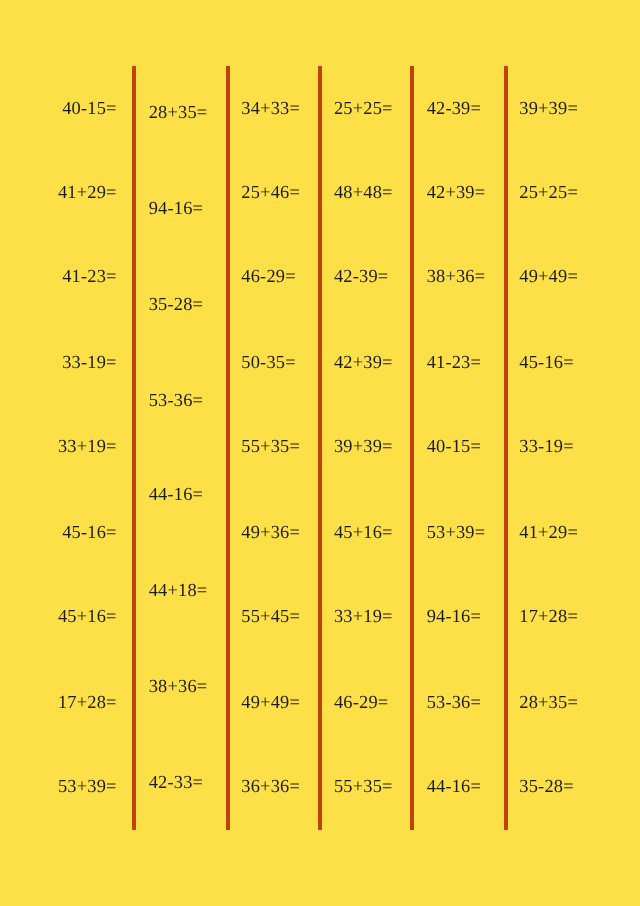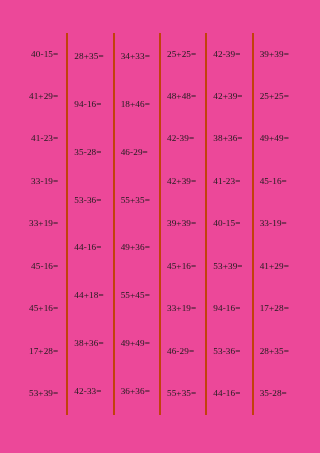--- a/index.html
+++ b/index.html
@@ -12,21 +12,21 @@
     width: 320px;
     height: 453px;
     overflow: hidden;
     font-family: "Liberation Serif", "DejaVu Serif", serif;
     color: #1a1a1a;
   }
   .page {
     position: relative;
     width: 320px;
     height: 453px;
-    background: #ec4899;
+    background: #fde047;
     box-sizing: border-box;
   }
   .worksheet {
     position: absolute;
     left: 22px;
     top: 33px;
     width: 276px;
     height: 382px;
     display: flex;
     flex-direction: row;
@@ -84,22 +84,23 @@
       <div class="cell">35-28=</div>
       <div class="cell">53-36=</div>
       <div class="cell">44-16=</div>
       <div class="cell">44+18=</div>
       <div class="cell">38+36=</div>
       <div class="cell">42-33=</div>
     </div>
 
     <div class="col">
       <div class="cell">34+33=</div>
-      <div class="cell">18+46=</div>
+      <div class="cell">25+46=</div>
       <div class="cell">46-29=</div>
+      <div class="cell">50-35=</div>
       <div class="cell">55+35=</div>
       <div class="cell">49+36=</div>
       <div class="cell">55+45=</div>
       <div class="cell">49+49=</div>
       <div class="cell">36+36=</div>
     </div>
 
     <div class="col">
       <div class="cell">25+25=</div>
       <div class="cell">48+48=</div>

